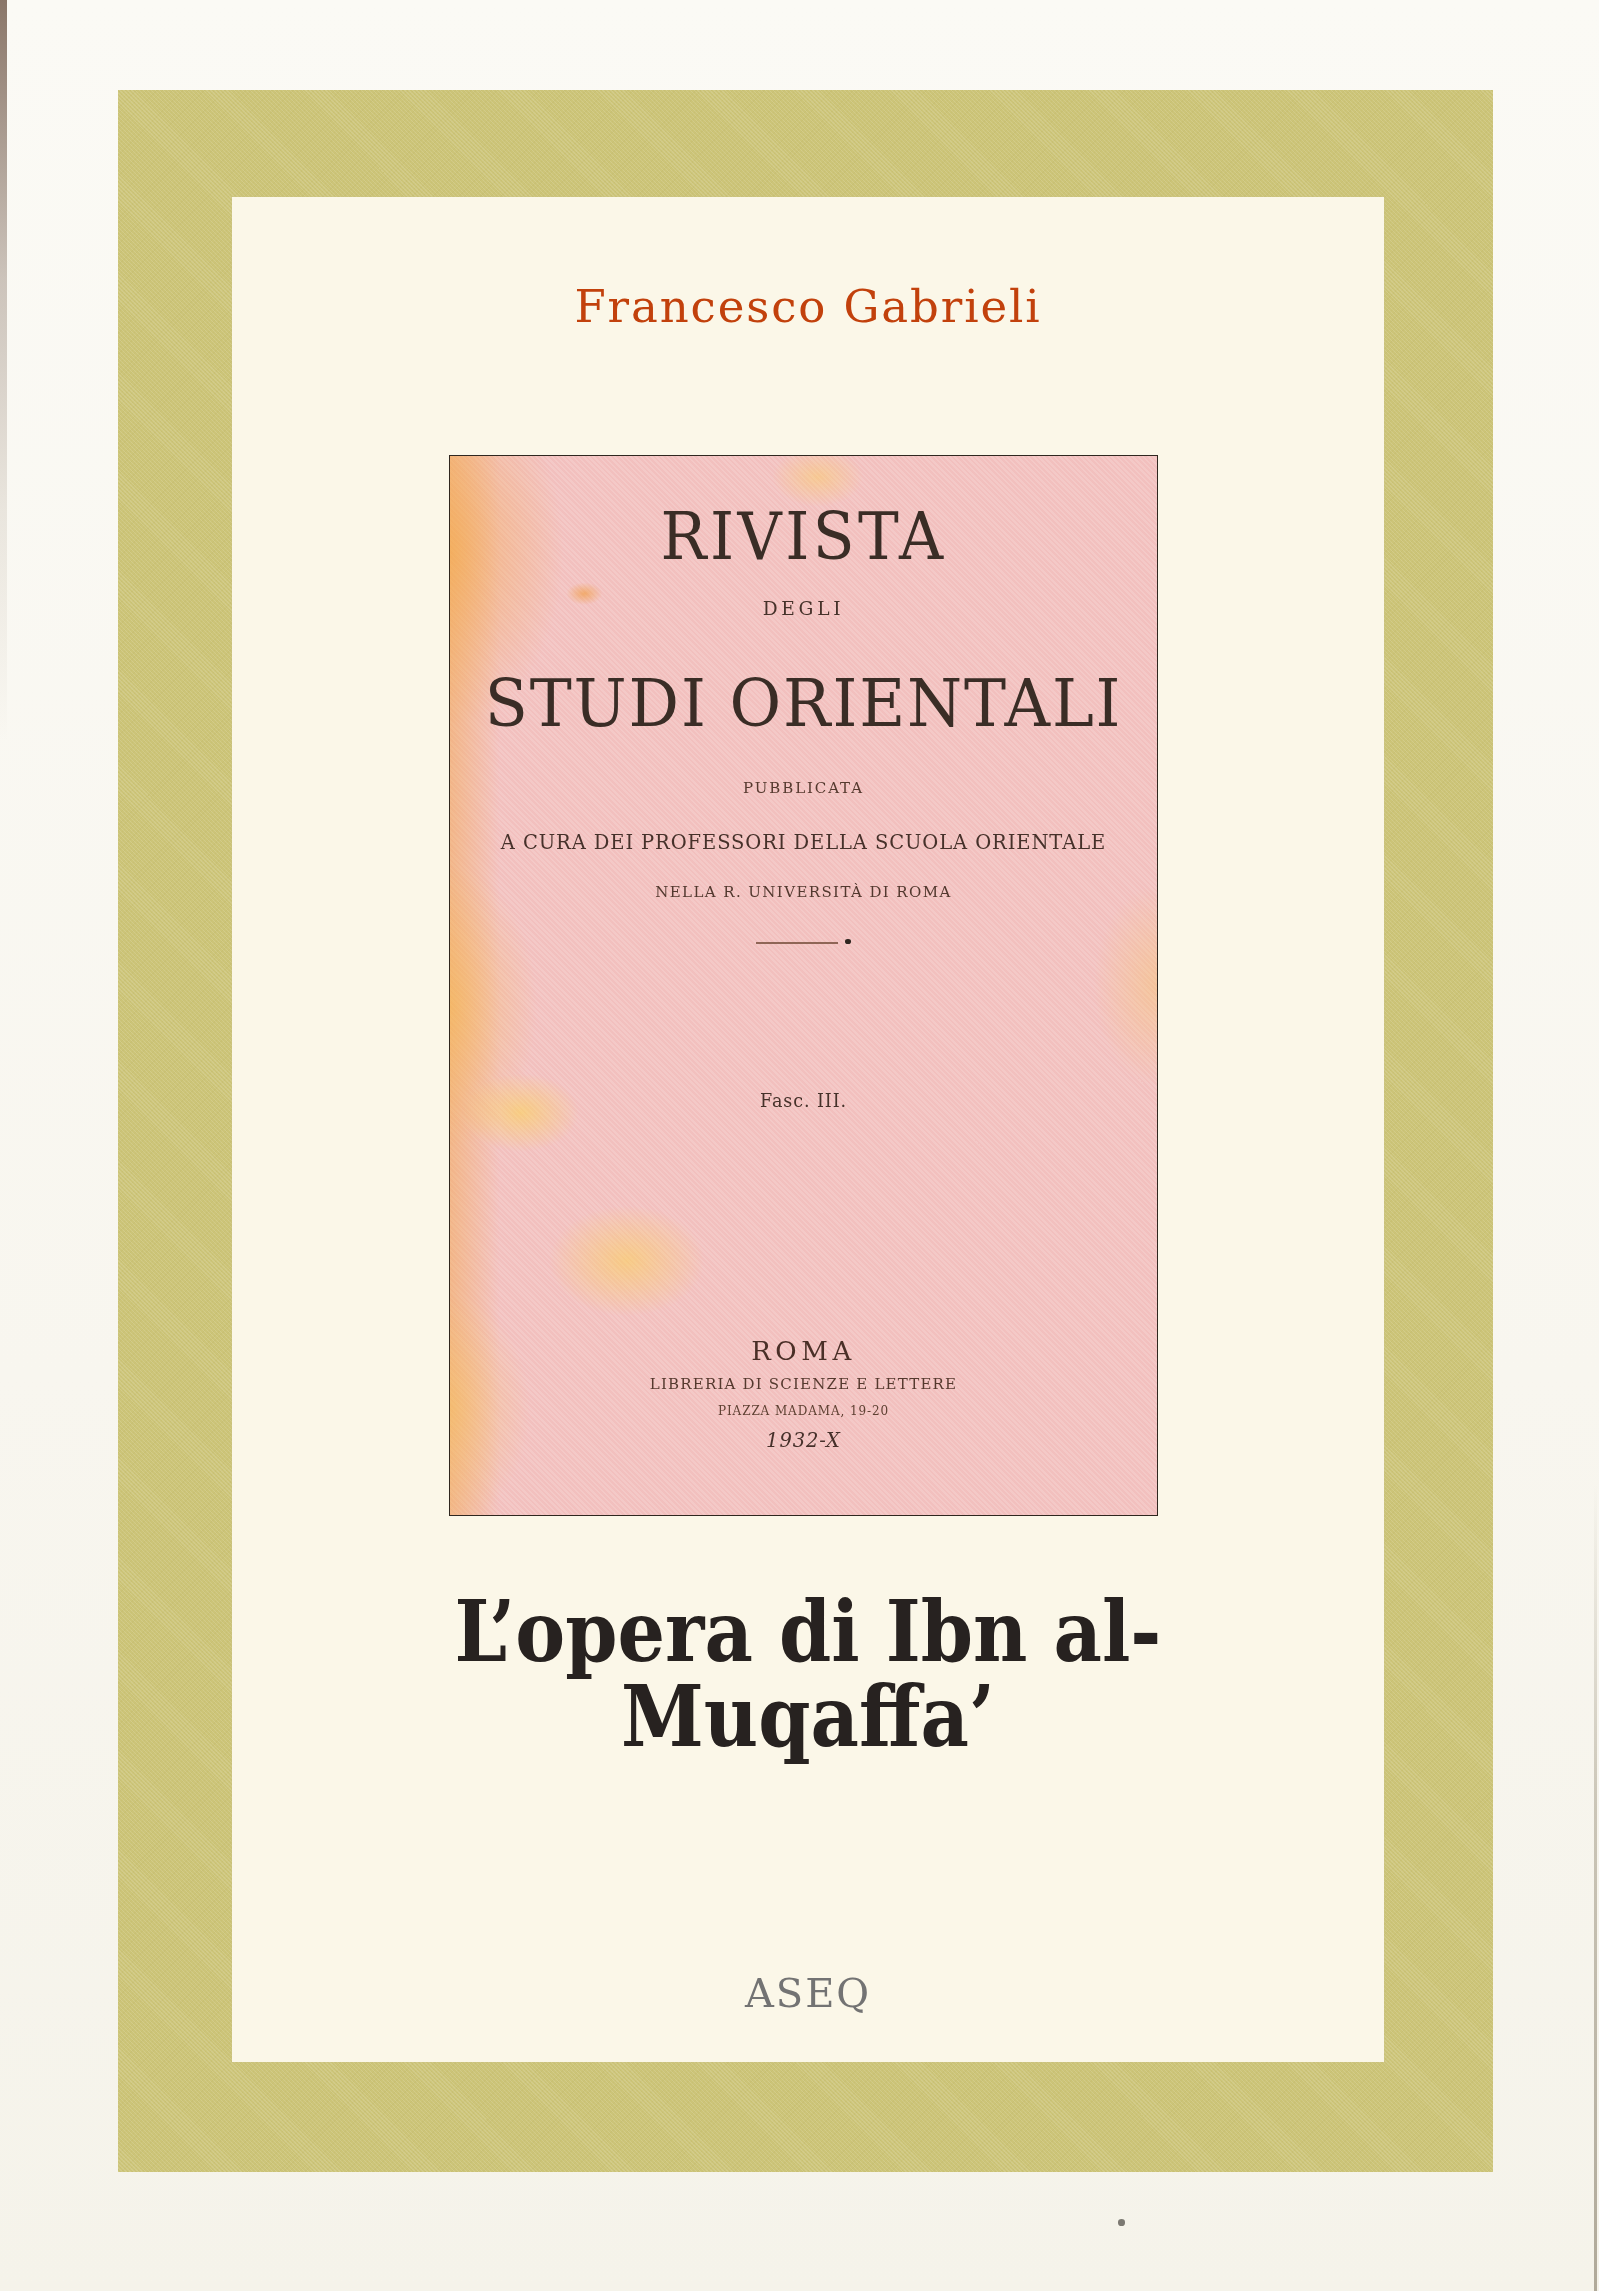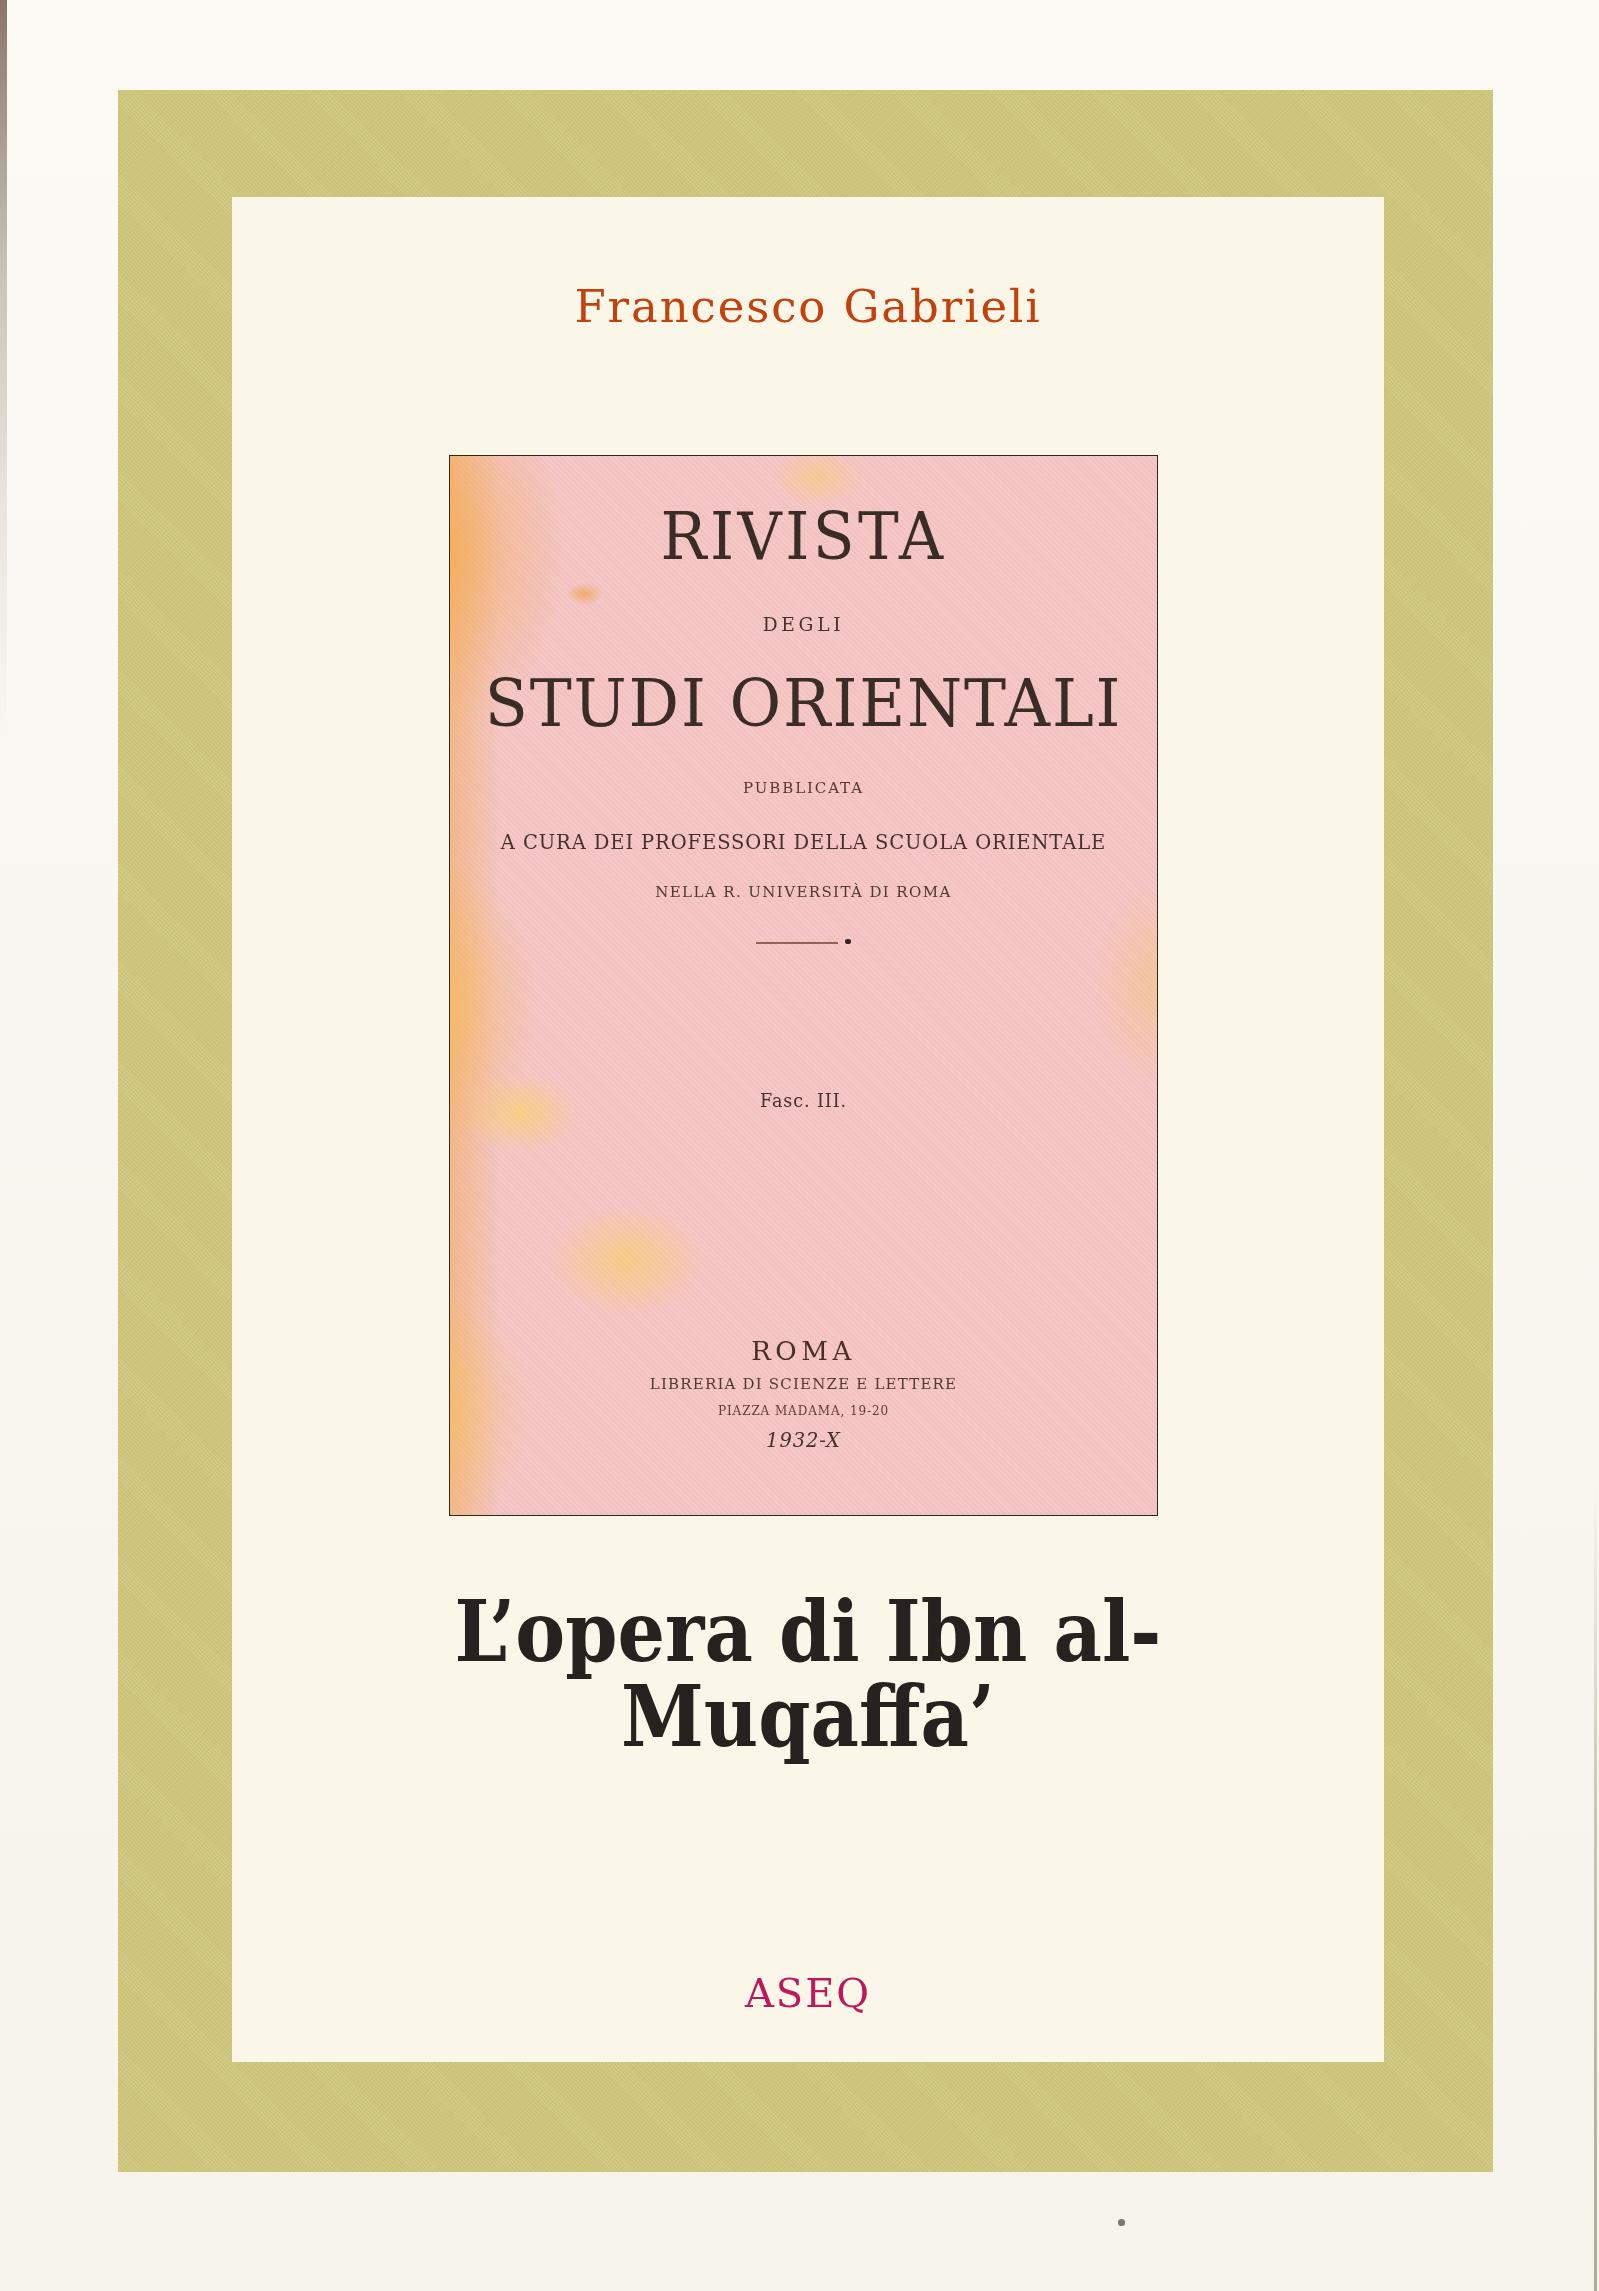--- a/index.html
+++ b/index.html
@@ -51,21 +51,21 @@
       radial-gradient(158px 241px at 0% 9%, rgba(244,168,62,.55), rgba(244,168,62,0) 72%),
       radial-gradient(121px 195px at 0% 52%, rgba(246,184,70,.48), rgba(246,184,70,0) 72%),
       radial-gradient(111px 158px at 0% 90%, rgba(246,194,80,.42), rgba(246,194,80,0) 72%),
       radial-gradient(88px 139px at 100% 50%, rgba(247,198,96,.38), rgba(247,198,96,0) 72%),
       linear-gradient(90deg, rgba(242,165,60,.42) 0%, rgba(242,165,60,0) 7%),
       repeating-linear-gradient(45deg, rgba(233,145,145,.10) 0 1.9px, rgba(255,255,255,.07) 1.9px 3.7px);
     background-color:#f3c5c3;
   }
   .j-line{position:absolute;left:0;width:100%;text-align:center;line-height:1;color:#4c362b;}
   .j-rivista  {top:48px;  font-size:65px; letter-spacing:3.7px; color:#3a2d26; transform:scaleX(.94);}
-  .j-degli    {top:160px; font-size:18.6px; letter-spacing:3.7px; color:#46322a;}
+  .j-degli    {top:144px; font-size:18.6px; letter-spacing:3.7px; color:#46322a;}
   .j-studi    {top:215px; font-size:65px; letter-spacing:1.9px; color:#3a2d26; transform:scaleX(.97);}
   .j-pubblicata{top:325px;font-size:15px; letter-spacing:1.9px; color:#55392e;}
   .j-acura    {top:377px; font-size:19.5px; letter-spacing:0.9px; color:#46312a;}
   .j-nella    {top:429px; font-size:15px; letter-spacing:1.4px; color:#52382e;}
   .j-rule-row {position:absolute;top:483px;left:0;width:100%;height:7.4px;
                display:flex;align-items:center;justify-content:center;}
   .j-rule-line{display:inline-block;width:82px;height:1.9px;background:rgba(110,70,50,.75);}
   .j-rule-dot {display:inline-block;width:5.6px;height:4.6px;margin-left:7.4px;margin-top:-2.8px;
                background:#2f2620;border-radius:50%;}
   .j-volume   {top:599px; font-size:23px; letter-spacing:1.9px; color:#3e2d26;}
@@ -74,21 +74,21 @@
   .j-libreria {top:921px; font-size:15px; letter-spacing:1.2px; color:#55392e;}
   .j-piazza   {top:949px;font-size:12px; letter-spacing:0.9px; color:#5e4032;}
   .j-year     {top:975px;font-size:19.5px; letter-spacing:0.9px; font-style:italic; color:#46302a;}
   .book-title{
     position:absolute;top:1392px;left:0;width:100%;text-align:center;
     font-size:85px;font-weight:bold;line-height:1;color:#272220;
     transform:scaleX(.88);letter-spacing:0;
   }
   .publisher{
     position:absolute;top:1776px;left:0;width:100%;text-align:center;
-    font-size:40px;line-height:1;letter-spacing:1.9px;color:#be185d;
+    font-size:40px;line-height:1;letter-spacing:1.9px;color:#737373;
   }
 </style>
 </head>
 <body>
 
 <div class="page">
 
   <div class="edge-left"></div>
   <div class="edge-right"></div>
 

